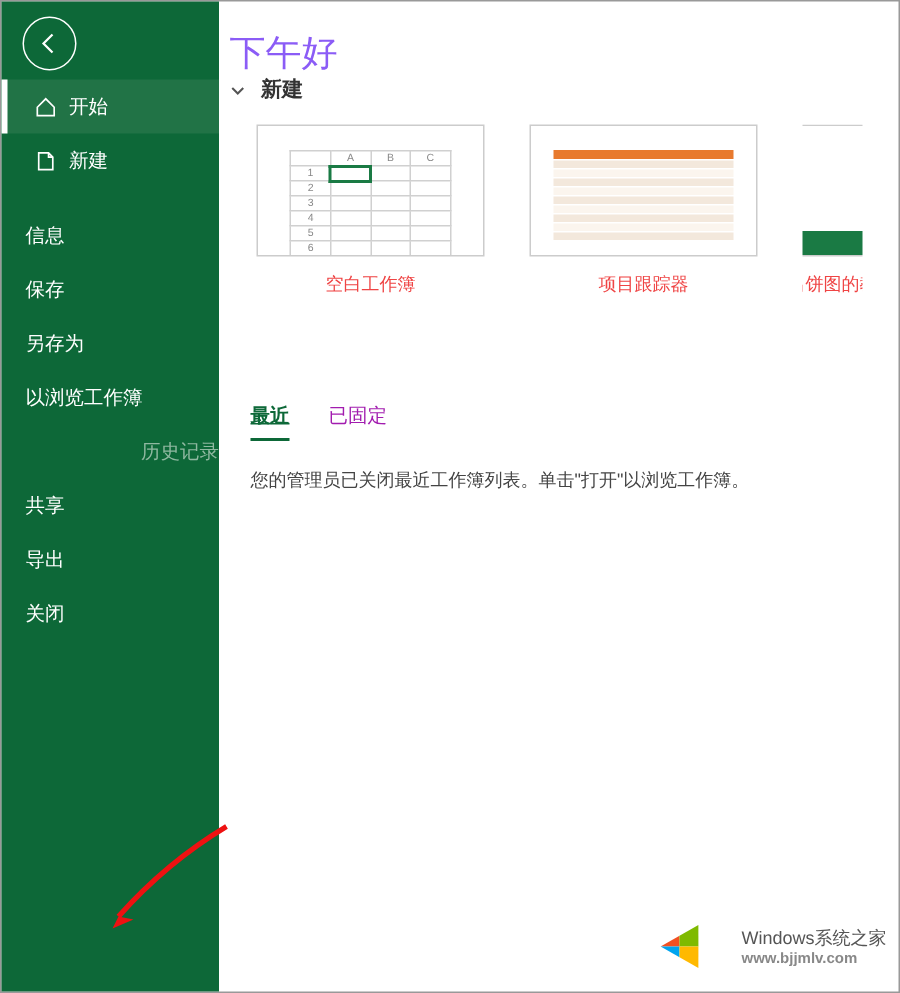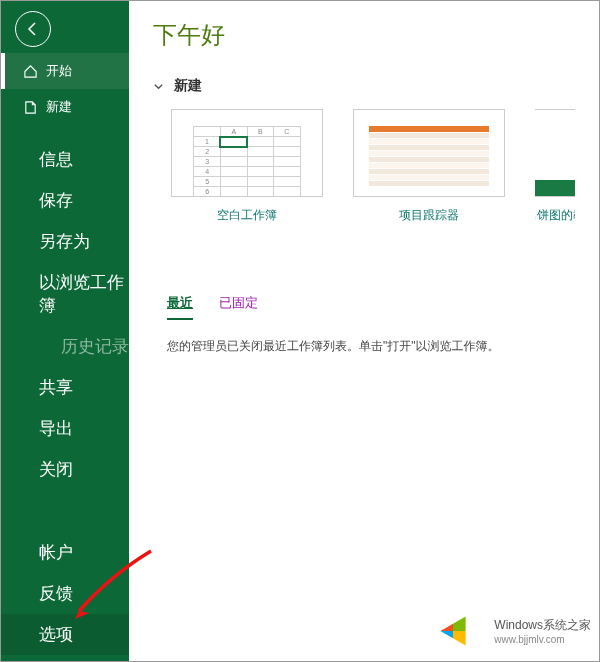--- a/index.html
+++ b/index.html
@@ -9,21 +9,21 @@
       height: 662px;
       overflow: hidden;
       position: relative;
       background: #fff;
       border: 1px solid #999;
     }
     .sidebar {
       position: absolute;
       left: 0;
       top: 0;
-      width: 128px;
+      width: 145px;
       height: 100%;
       background: #0d6838;
       color: #fff;
       display: flex;
       flex-direction: column;
     }
     .back-btn {
       width: 36px;
       height: 36px;
       margin: 10px 0 6px 14px;
@@ -42,38 +42,37 @@
       cursor: pointer;
       display: flex;
       align-items: center;
       gap: 8px;
     }
     .nav-item.selected {
       background: #217346;
       border-left: 4px solid #fff;
       padding-left: 18px;
     }
-    .nav-item.secondary { padding-left: 38px; font-size: 17px; }
+    .nav-item.secondary { padding-left: 16px; font-size: 13px; }
     .nav-item.disabled { color: #8fb8a0; justify-content: flex-end; }
     .nav-item .icon { width: 15px; height: 15px; flex-shrink: 0; }
     .nav-bottom { margin-top: auto; margin-bottom: 6px; }
     .nav-item.highlighted { background: #0b5c31; }
     .main {
       position: absolute;
       left: 128px;
       top: 0;
       right: 0;
       height: 100%;
       padding: 18px 24px;
       overflow: hidden;
     }
     .greeting {
       font-size: 24px;
-      color: #4d7c0f;
-      margin-bottom: 26px;
+      color: #8b5cf6;
     }
     .section-header {
       display: flex;
       align-items: center;
       gap: 10px;
       font-size: 14px;
       font-weight: bold;
       color: #333;
       margin-bottom: 14px;
       cursor: pointer;
@@ -138,21 +137,21 @@
       position: absolute;
       bottom: 0;
       left: 0;
       right: 0;
       height: 16px;
       background: #1a7a44;
     }
     .template-label {
       margin-top: 10px;
       font-size: 12px;
-      color: #0f766e;
+      color: #ef4444;
       text-align: center;
       white-space: nowrap;
     }
     .tabs {
       margin-top: 70px;
       display: flex;
       gap: 26px;
       border-bottom: 0;
       margin-left: 14px;
     }
@@ -184,21 +183,21 @@
       position: absolute;
       right: 8px;
       bottom: 12px;
       display: flex;
       align-items: center;
       gap: 23px;
       font-size: 12px;
       color: #555;
     }
     .watermark svg { width: 36px; height: 36px; }
-    .watermark .url { font-size: 10px; color: #888; display: block; }
+    .watermark .url { font-size: 10px; color: #888; display: block; font-weight: bold; }
   </style>
 </head>
 <body>
 
 <div class="sidebar">
   <div class="back-btn">
     <svg viewBox="0 0 16 16">
         <path d="M10 2 L4 8 L10 14" stroke="#fff" stroke-width="1.5" fill="none"></path>
       </svg>
   </div>
@@ -238,31 +237,20 @@
         <span>共享</span>
       </div>
     <div class="nav-item secondary">
         <span>导出</span>
       </div>
     <div class="nav-item secondary">
         <span>关闭</span>
       </div>
   </div>
 
-  <div class="nav-bottom">
-    <div class="nav-item secondary">
-        <span>帐户</span>
-      </div>
-    <div class="nav-item secondary">
-        <span>反馈</span>
-      </div>
-    <div class="nav-item secondary highlighted">
-        <span>选项</span>
-      </div>
-  </div>
 </div>
 
 <div class="main">
   <div class="greeting">下午好</div>
 
   <div class="section-header">
     <svg class="chevron" viewBox="0 0 12 12">
         <path d="M2 4 L6 8 L10 4" stroke="#555" stroke-width="1.5" fill="none"></path>
       </svg>
     <span>新建</span>

